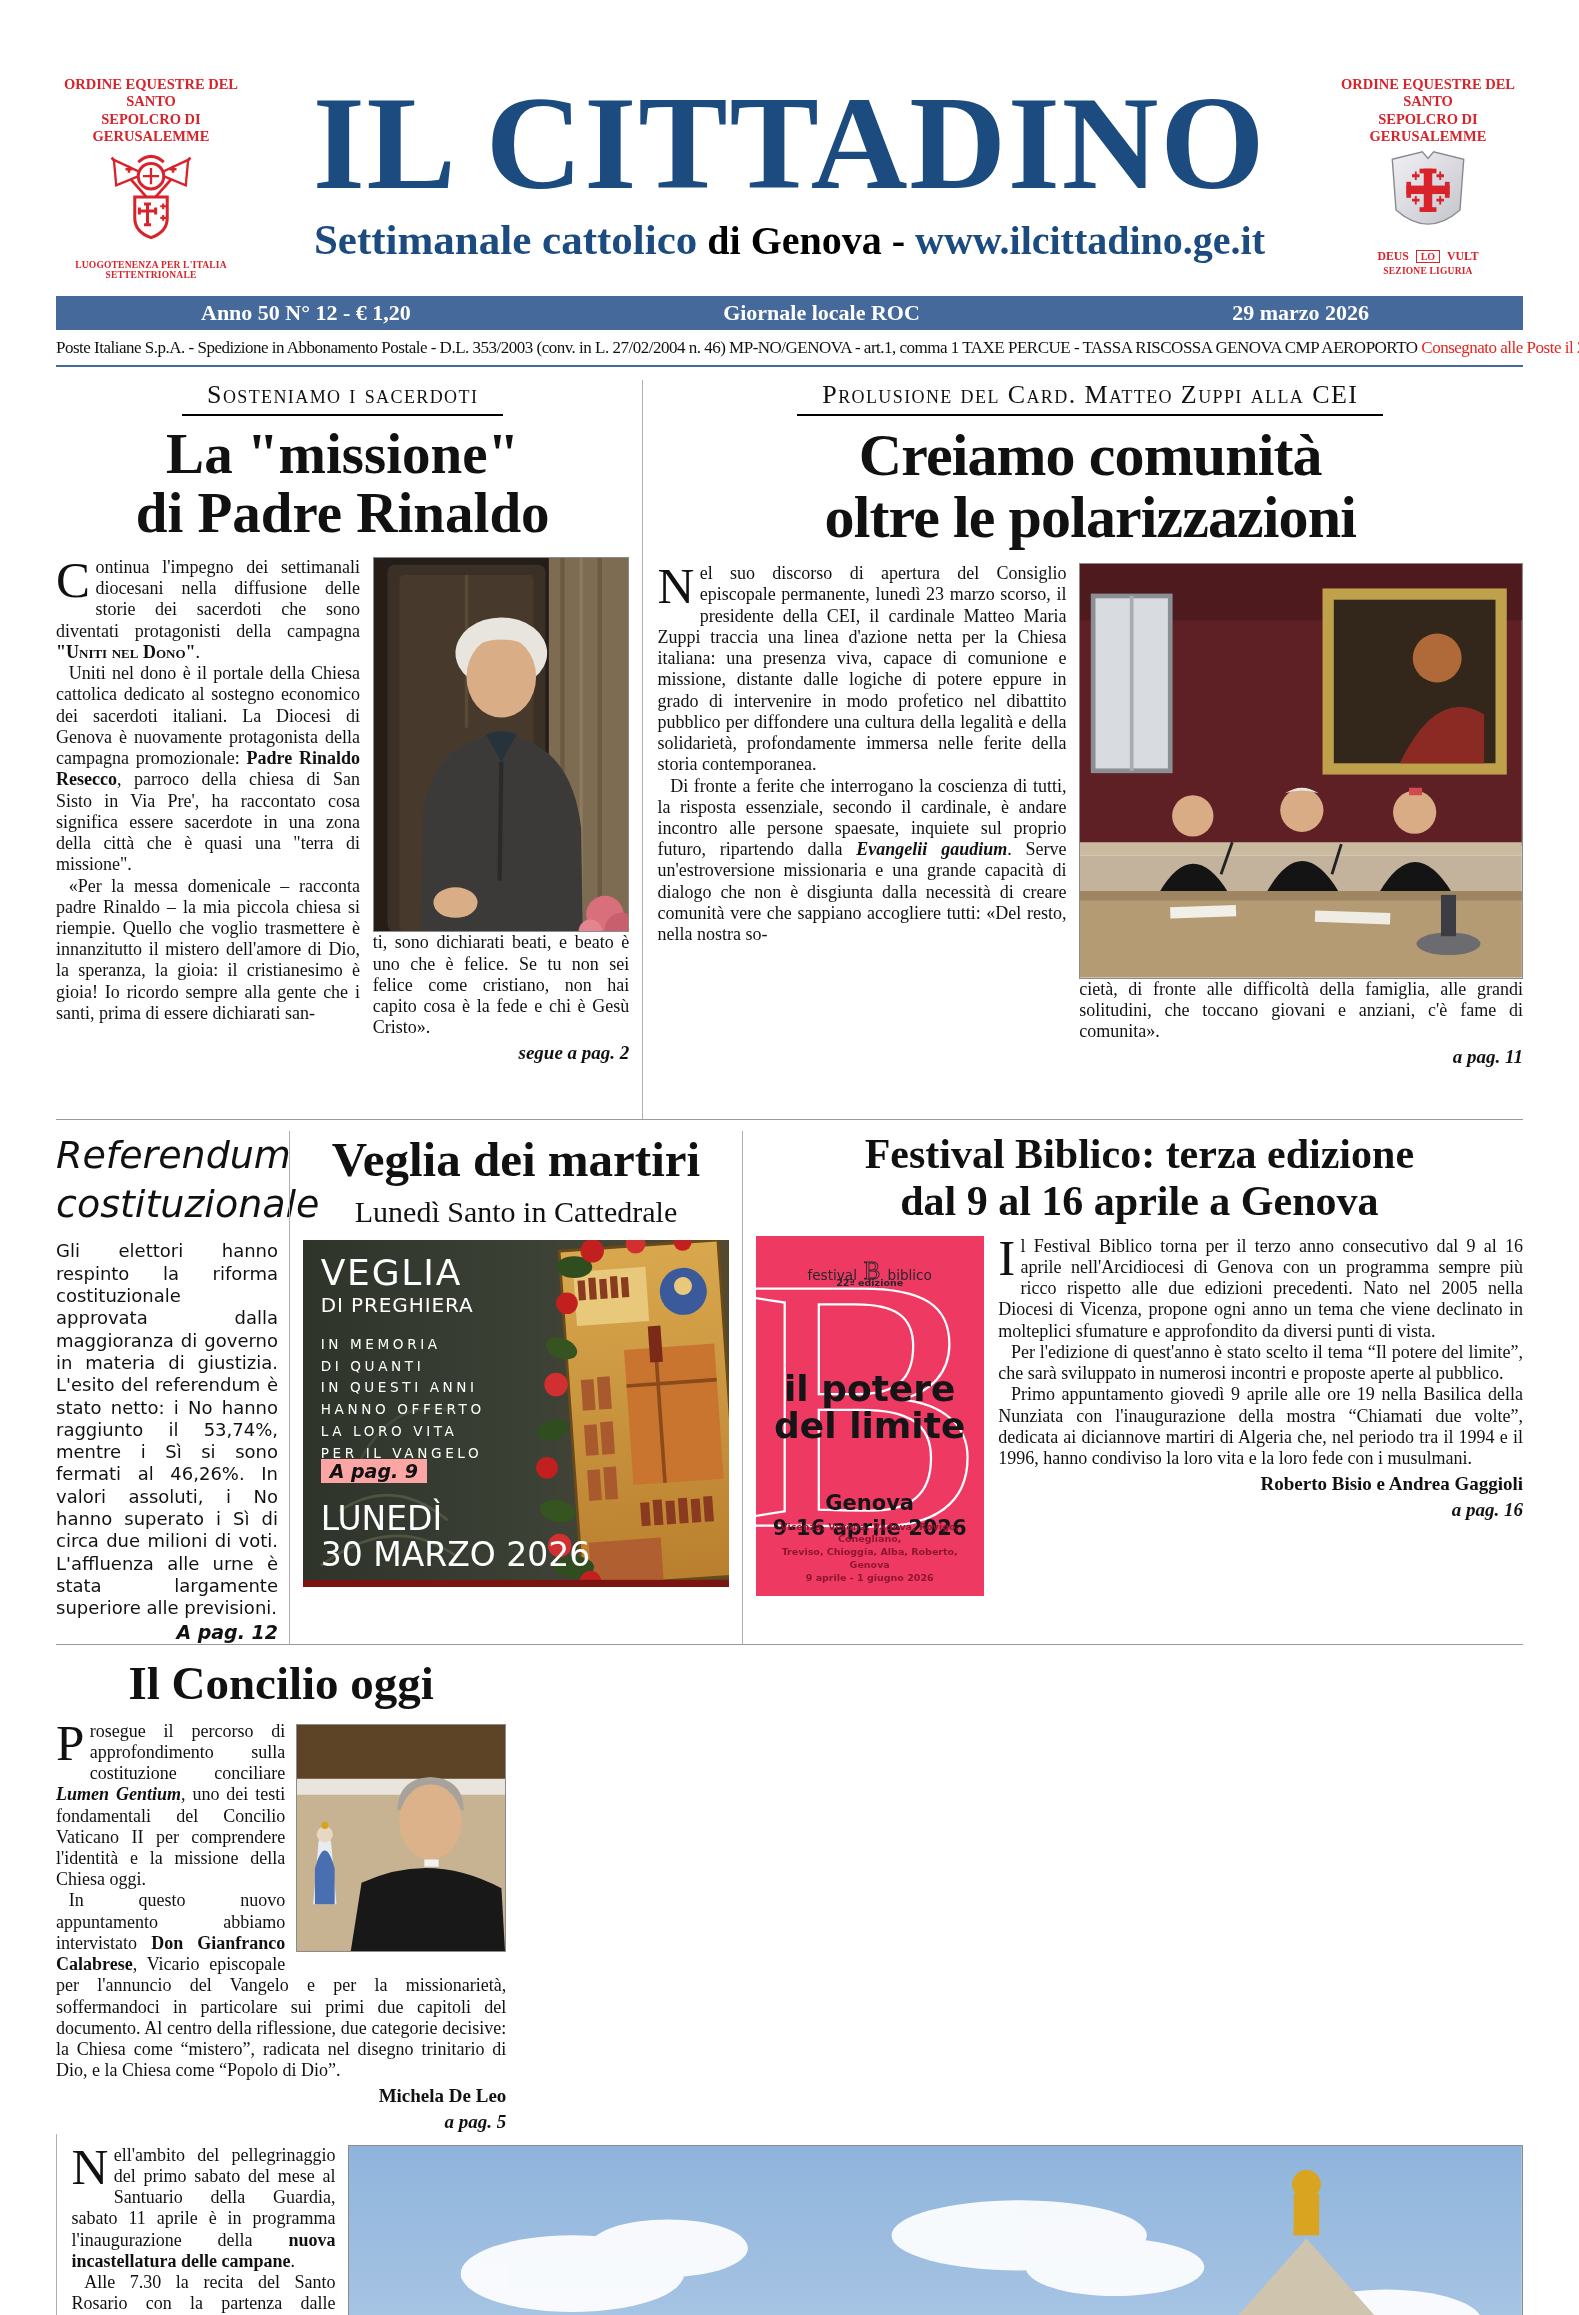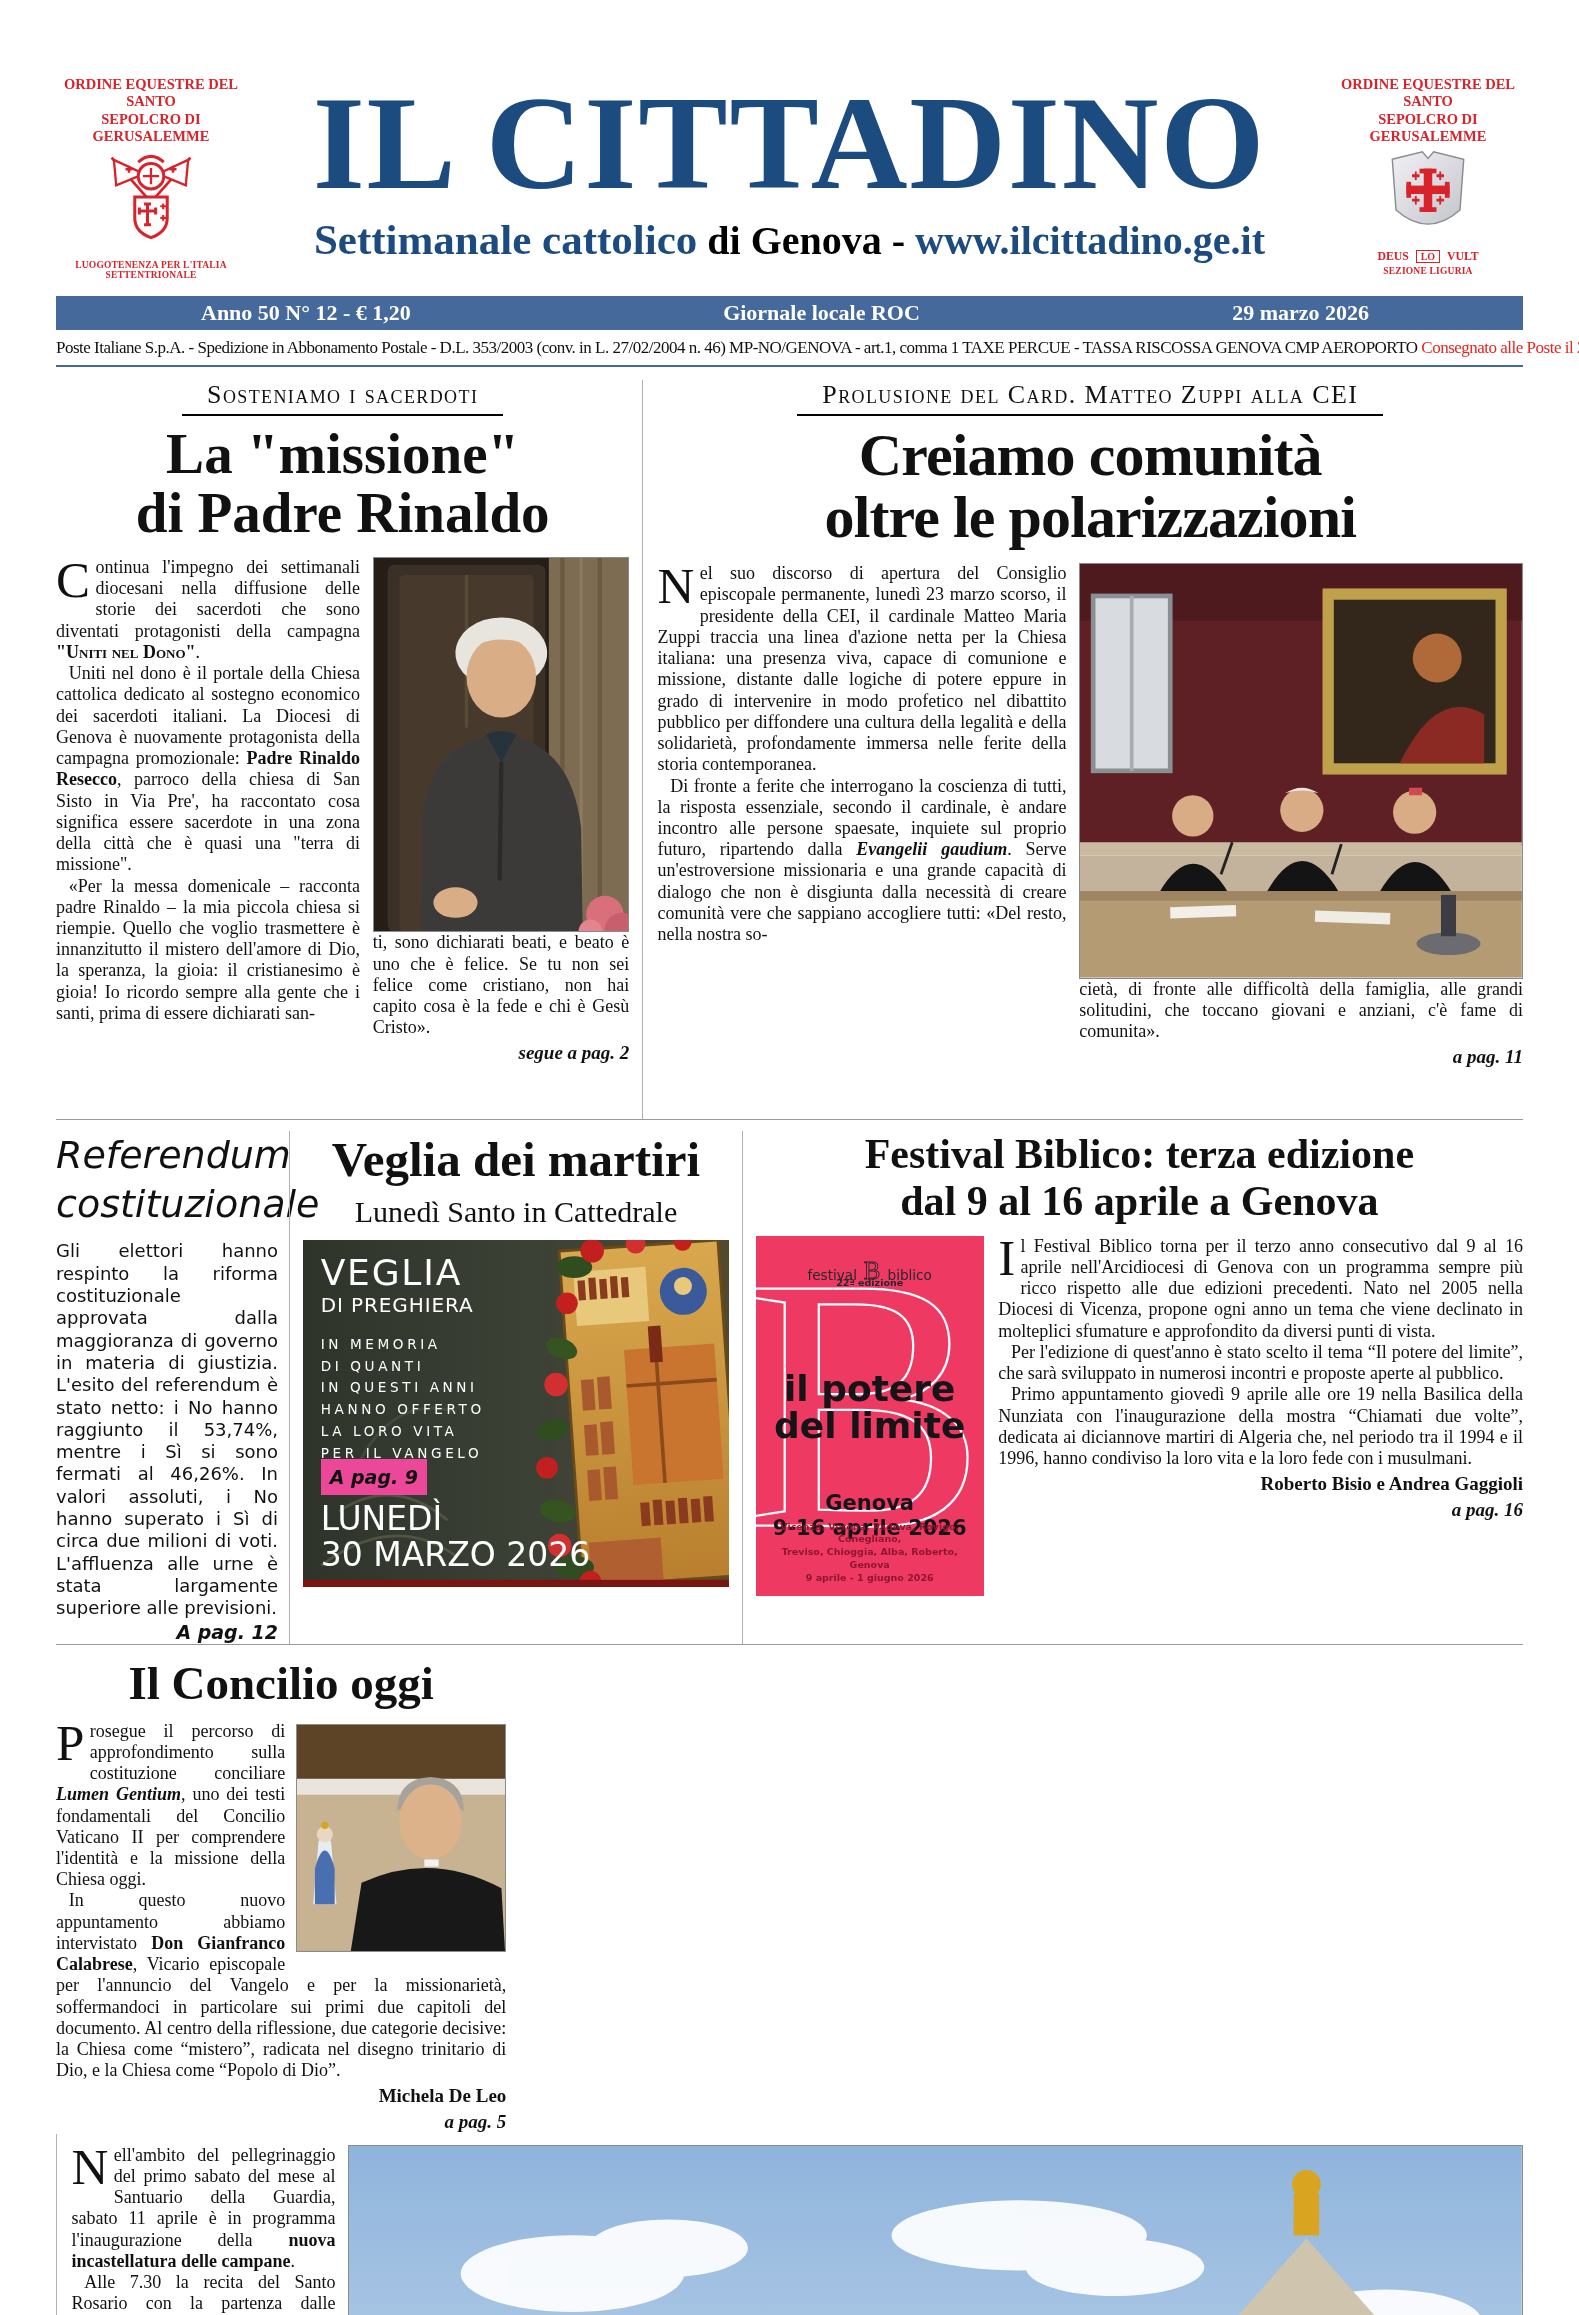--- a/index.html
+++ b/index.html
@@ -76,22 +76,22 @@
                 padding:0 12.7px; }
   .veglia-h { font-size:49px; font-weight:bold; text-align:center; }
   .veglia-sub { font-size:30px; text-align:center; margin-top:7.2px; }
   .poster-veglia { position:relative; margin-top:11px; height:347px; overflow:hidden;
                    color:#fff; font-family:"DejaVu Sans", sans-serif; }
   .pv-svg { position:absolute; inset:0; }
   .pv-text { position:absolute; left:18px; top:12.7px; z-index:2; }
   .pv-t1 { font-size:36px; letter-spacing:1.8px; }
   .pv-t2 { font-size:20px; letter-spacing:0.9px; }
   .pv-memo { font-size:13.6px; letter-spacing:3.6px; line-height:1.6; margin-top:16.3px; }
-  .pv-page { position:absolute; left:18px; top:219px; z-index:2; background:#ec4899; color:#111;
-             font-style:italic; font-weight:bold; font-size:19px; padding:7px 9px;}
+  .pv-page { position:absolute; left:18px; top:219px; z-index:2; background:#fca5a5; color:#111;
+             font-style:italic; font-weight:bold; font-size:19px; padding:1px 9px;}
   .pv-date { position:absolute; left:18px; bottom:14.5px; z-index:2; font-size:33px; line-height:1.08; }
   .col-festival { flex:1; padding-left:12.7px; }
   .festival-h { font-size:42px; font-weight:bold; text-align:center; line-height:1.12; }
   .festival-row { display:flex; margin-top:11px; gap:14.5px; }
   .poster-fb { width:228px; height:360px; background:#ee3a63; position:relative;
                font-family:"DejaVu Sans", sans-serif; flex:0 0 auto; overflow:hidden; }
   .fb-brand { position:absolute; top:22px; width:100%; display:flex; justify-content:center;
               align-items:flex-end; gap:6.3px; color:#26262b; font-size:13.6px; z-index:2; }
   .fb-edition { position:absolute; top:41px; width:100%; text-align:center; color:#26262b;
                 font-size:9.5px; font-weight:bold; z-index:2; }

